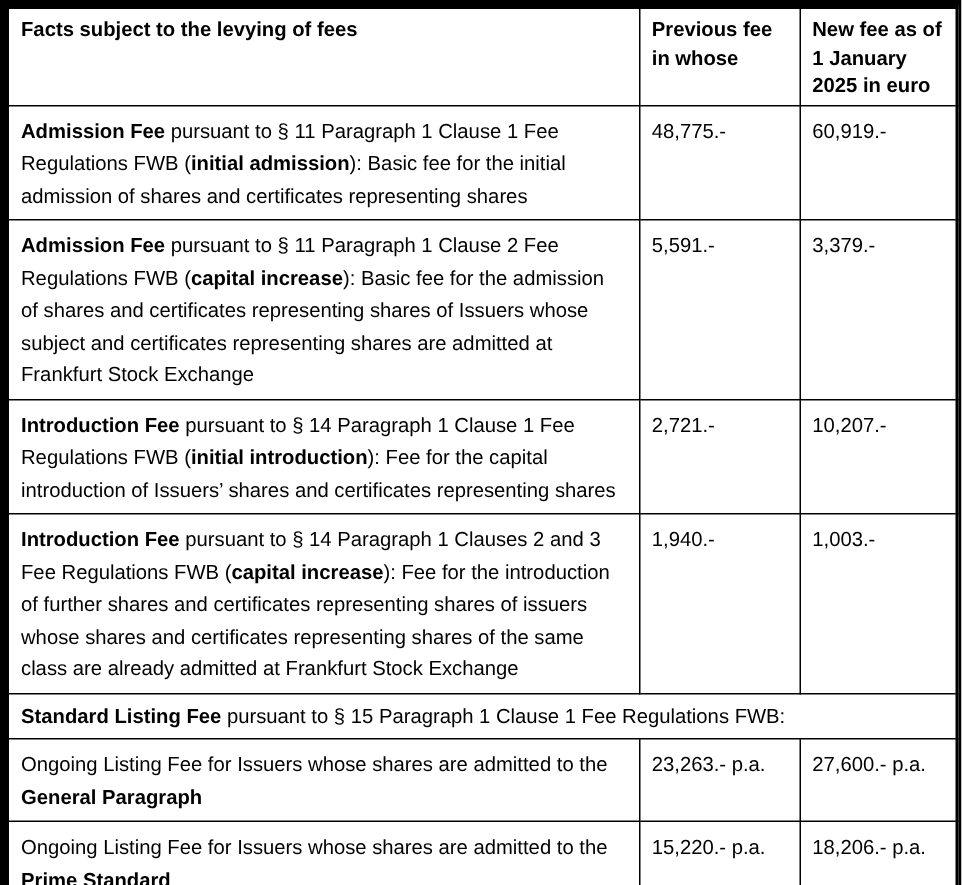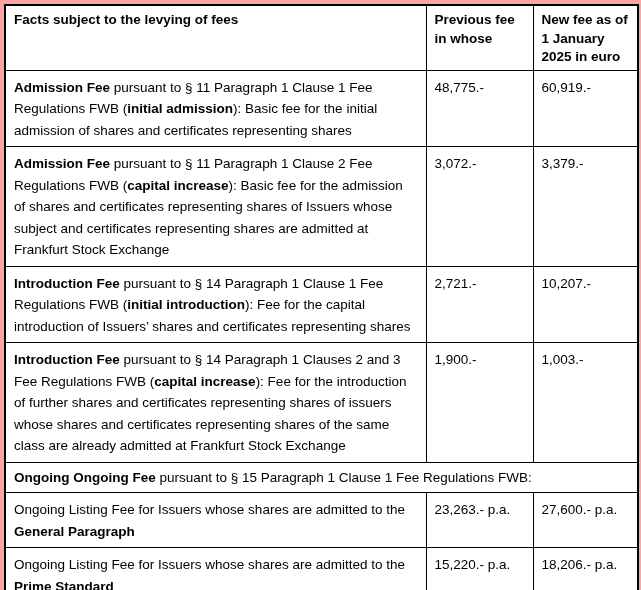--- a/index.html
+++ b/index.html
@@ -5,21 +5,21 @@
   html, body {
     margin: 0;
     padding: 0;
     background: #ffffff;
   }
   .page {
     width: 641px;
     height: 590px;
     box-sizing: border-box;
     padding: 4px;
-    background: #fca5a5;
+    background: #000000;
     font-family: "Liberation Sans", sans-serif;
     color: #000000;
   }
   table.fee-table {
     border-collapse: collapse;
     table-layout: fixed;
     width: 633px;
     border: 2px solid #000000;
     font-size: 13.5px;
     color: #000000;
@@ -67,35 +67,35 @@
       </tr>
     </thead>
     <tbody>
       <tr>
         <td class="rich"><b>Admission Fee</b><span> pursuant to § 11 Paragraph 1 Clause 1 Fee Regulations FWB (</span><b>initial admission</b><span>): Basic fee for the initial admission of shares and certificates representing shares</span></td>
         <td>48,775.-</td>
         <td>60,919.-</td>
       </tr>
       <tr>
         <td class="rich"><b>Admission Fee</b><span> pursuant to § 11 Paragraph 1 Clause 2 Fee Regulations FWB (</span><b>capital increase</b><span>): Basic fee for the admission of shares and certificates representing shares of Issuers whose subject and certificates representing shares are admitted at Frankfurt Stock Exchange</span></td>
-        <td>3,072.-</td>
+        <td>5,591.-</td>
         <td>3,379.-</td>
       </tr>
       <tr>
         <td class="rich"><b>Introduction Fee</b><span> pursuant to § 14 Paragraph 1 Clause 1 Fee Regulations FWB (</span><b>initial introduction</b><span>): Fee for the capital introduction of Issuers’ shares and certificates representing shares</span></td>
         <td>2,721.-</td>
         <td>10,207.-</td>
       </tr>
       <tr>
         <td class="rich"><b>Introduction Fee</b><span> pursuant to § 14 Paragraph 1 Clauses 2 and 3 Fee Regulations FWB (</span><b>capital increase</b><span>): Fee for the introduction of further shares and certificates representing shares of issuers whose shares and certificates representing shares of the same class are already admitted at Frankfurt Stock Exchange</span></td>
-        <td>1,900.-</td>
+        <td>1,940.-</td>
         <td>1,003.-</td>
       </tr>
       <tr class="section-row">
-        <td class="rich" colspan="3"><b>Ongoing Ongoing Fee</b><span> pursuant to § 15 Paragraph 1 Clause 1 Fee Regulations FWB:</span></td>
+        <td class="rich" colspan="3"><b>Standard Listing Fee</b><span> pursuant to § 15 Paragraph 1 Clause 1 Fee Regulations FWB:</span></td>
       </tr>
       <tr>
         <td class="rich"><span>Ongoing Listing Fee for Issuers whose shares are admitted to the </span><b>General Paragraph</b></td>
         <td>23,263.- p.a.</td>
         <td>27,600.- p.a.</td>
       </tr>
       <tr>
         <td class="rich"><span>Ongoing Listing Fee for Issuers whose shares are admitted to the </span><b>Prime Standard</b></td>
         <td>15,220.- p.a.</td>
         <td>18,206.- p.a.</td>

